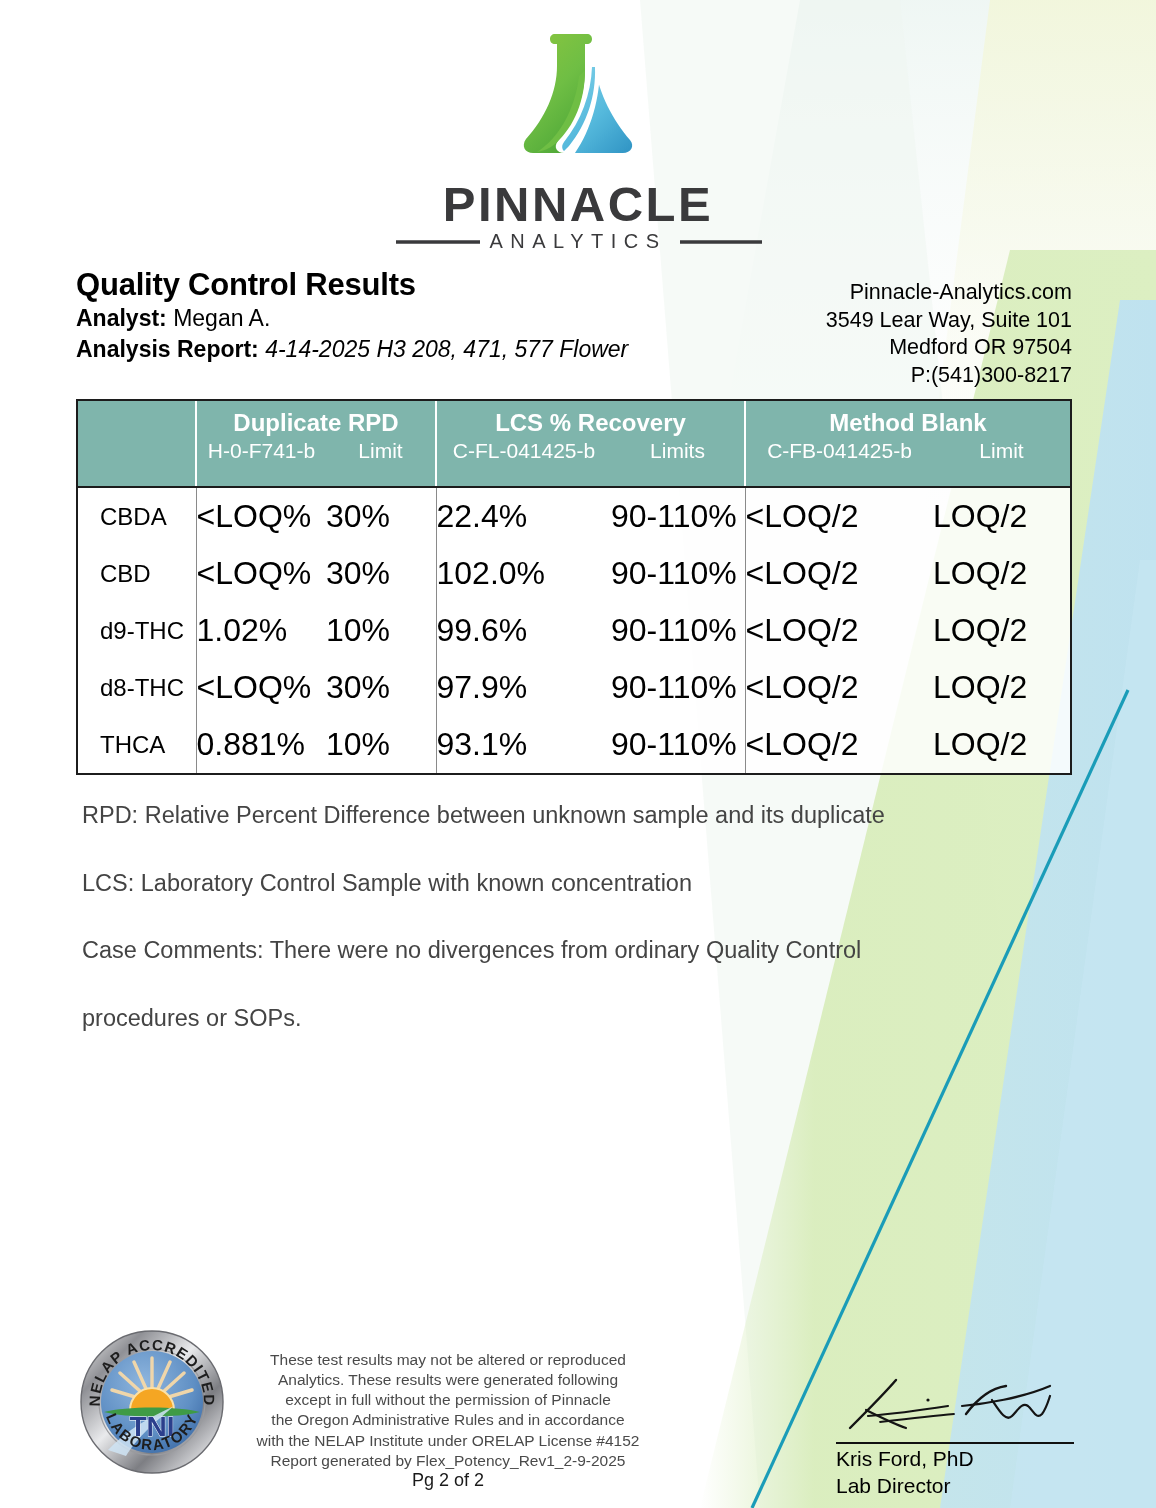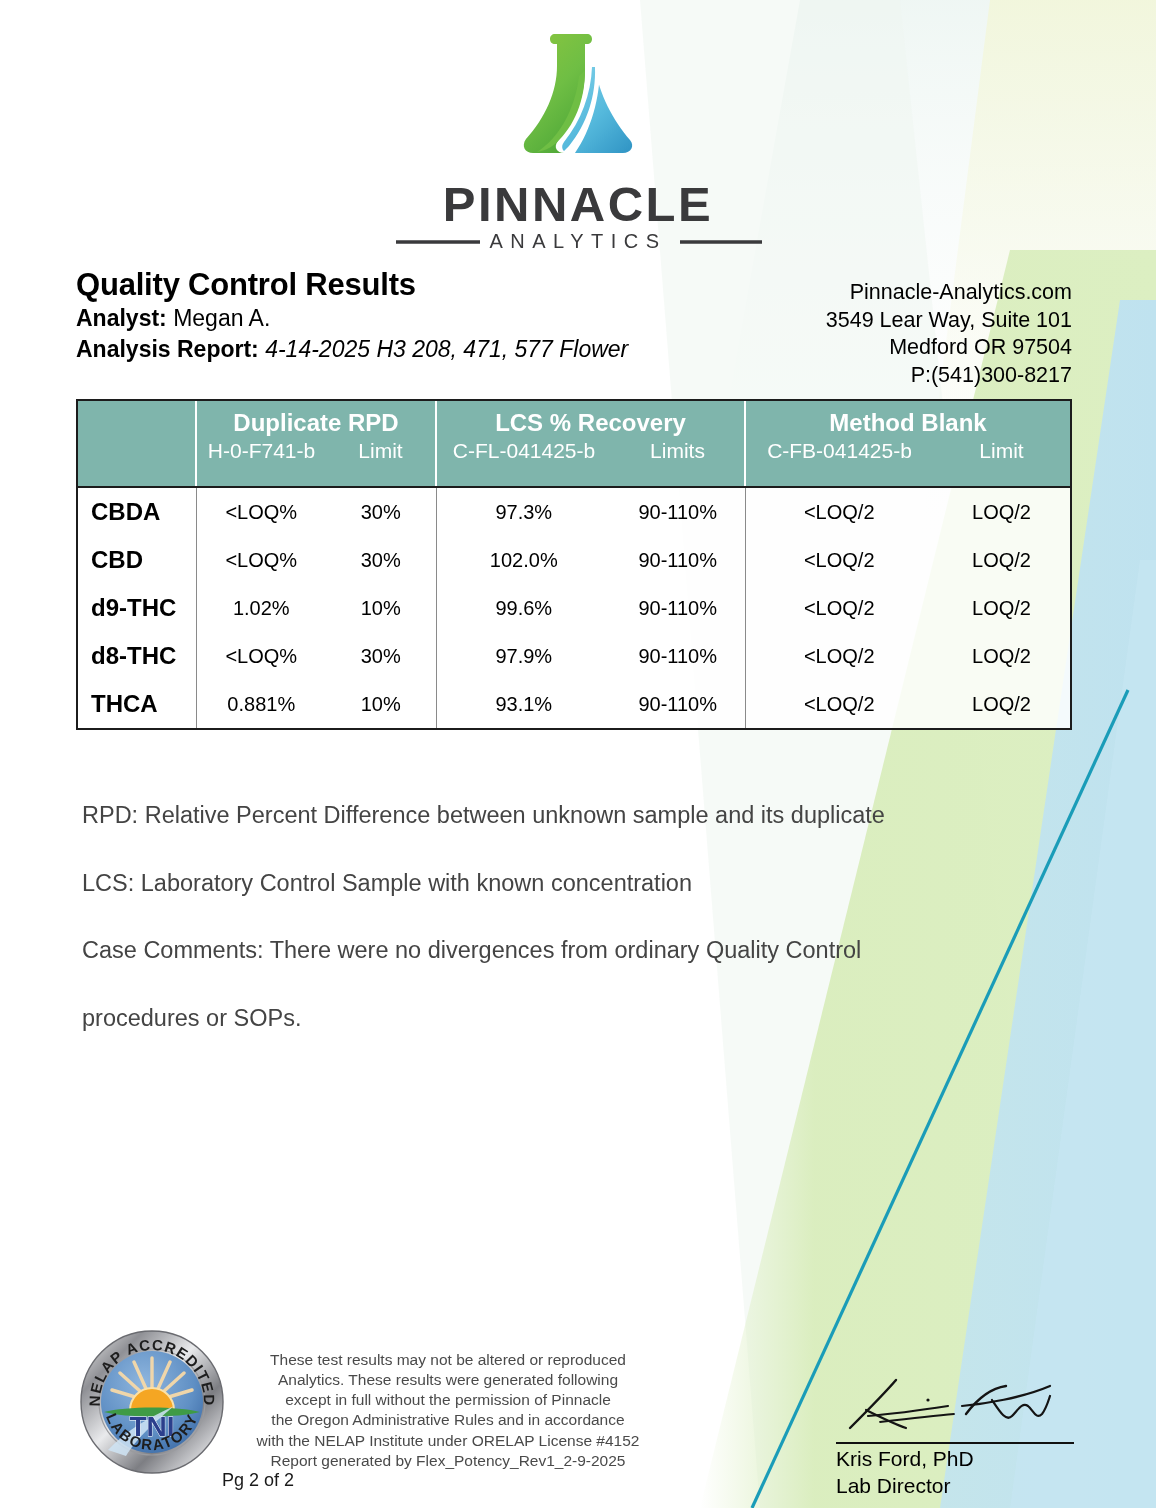--- a/index.html
+++ b/index.html
@@ -112,30 +112,30 @@
   }
   table.qc thead tr.grp th.blank,
   table.qc thead tr.sub th.blank { background: #7fb5ac; }
 
   
   .sep-head { border-left: 2px solid #ffffff !important; }
   .sep-body { border-left: 1px solid #8a8a8a !important; }
 
   table.qc tbody td {
     background: transparent;
-    font-size: 20px;
+    font-size: 32px;
     color: #000;
-    text-align: center;
+    text-align: left;
     padding: 10px 0;
     border: none;
   }
   table.qc tbody td.analyte {
-    font-weight: bold;
+    font-weight: normal;
     text-align: left;
-    padding-left: 13px;
+    padding-left: 22px;
     font-size: 24px;
   }
   .tbody-bg {
     position: absolute;
     left: 0; right: 0; top: 0; bottom: 0;
     background: rgba(255,255,255,0.82);
     z-index: -1;
   }
   .head-rule {
     height: 2px;
@@ -171,21 +171,21 @@
     font-size: 15.5px;
     line-height: 1.30;
     color: #4a4a4a;
     z-index: 3;
   }
   .pagenum {
     position: absolute;
     left: 222px;
     top: 1470px;
     width: 452px;
-    text-align: left;
+    text-align: center;
     font-size: 18px;
     color: #1a1a1a;
     z-index: 3;
   }
 
   
   .sig-block {
     position: absolute;
     left: 836px;
     top: 1372px;
@@ -335,21 +335,21 @@
         <col style="width:175px">
         <col style="width:134px">
         <col style="width:188px">
         <col style="width:137px">
       </colgroup>
       <tbody>
         <tr>
           <td class="analyte">CBDA</td>
           <td class="sep-body">&lt;LOQ%</td>
           <td>30%</td>
-          <td class="sep-body">97.3%</td>
+          <td class="sep-body">22.4%</td>
           <td>90-110%</td>
           <td class="sep-body">&lt;LOQ/2</td>
           <td>LOQ/2</td>
         </tr>
         <tr>
           <td class="analyte">CBD</td>
           <td class="sep-body">&lt;LOQ%</td>
           <td>30%</td>
           <td class="sep-body">102.0%</td>
           <td>90-110%</td>

